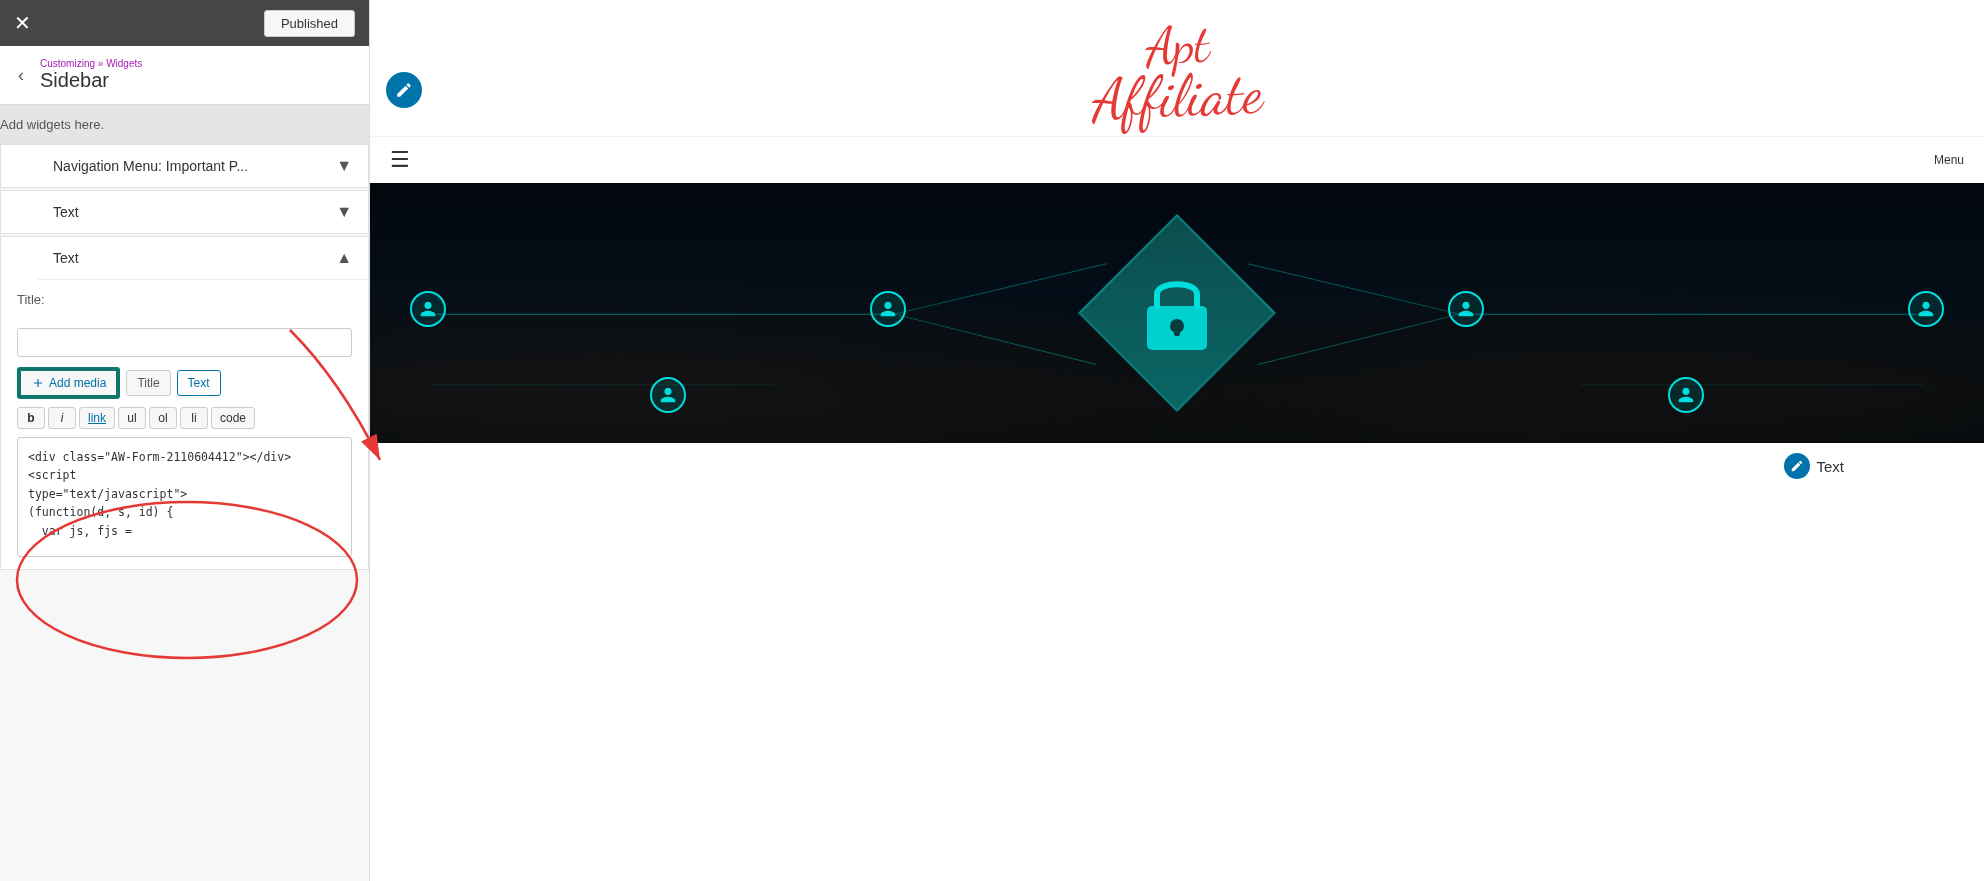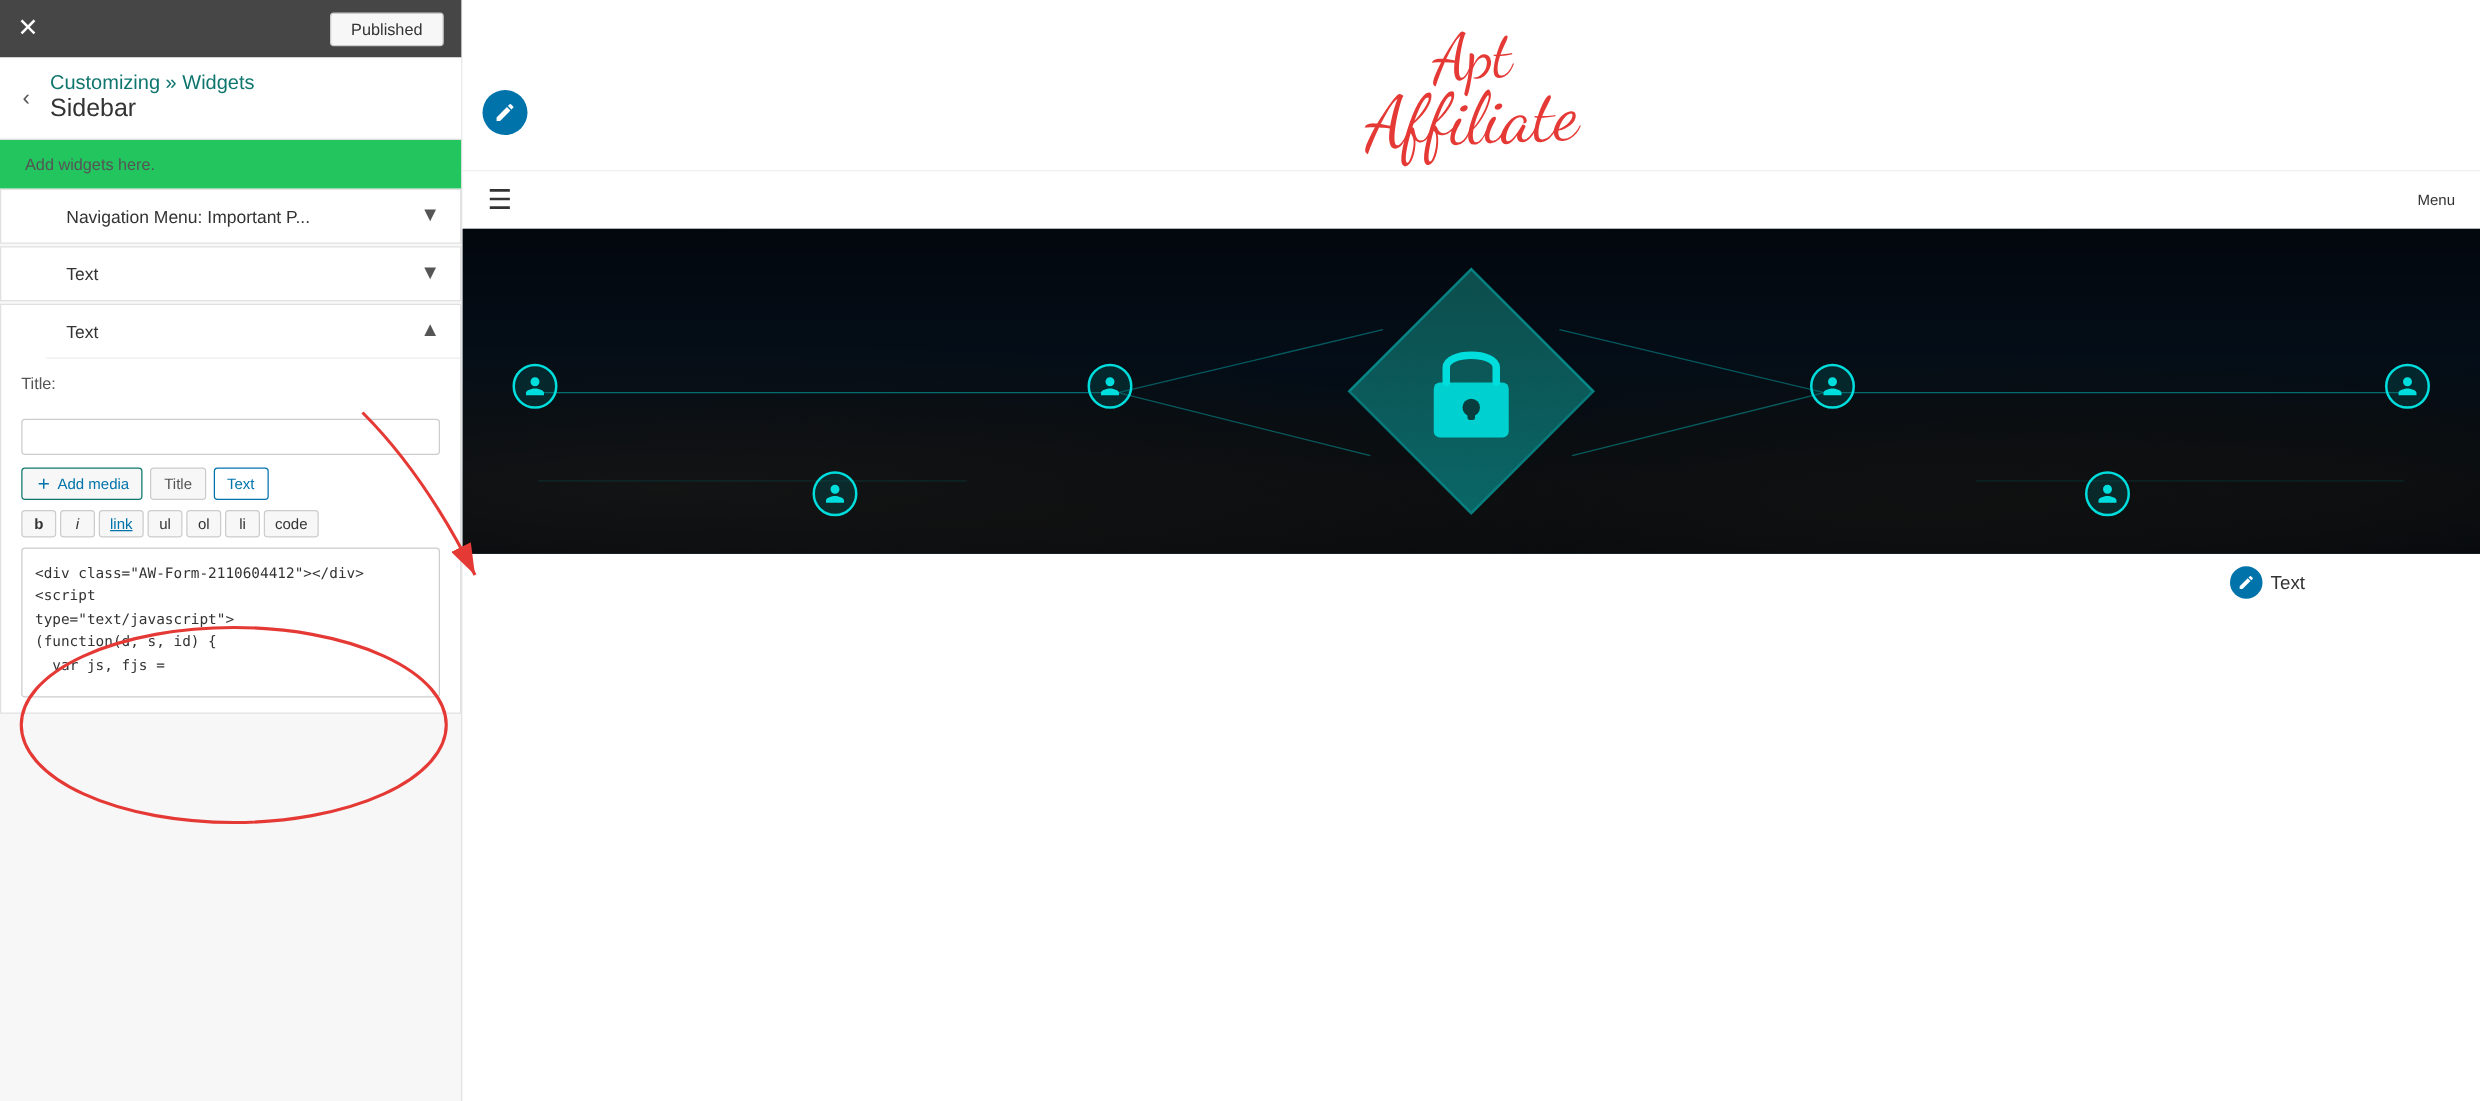--- a/index.html
+++ b/index.html
@@ -55,41 +55,41 @@
     }
     .back-btn {
       background: none;
       border: none;
       cursor: pointer;
       font-size: 18px;
       color: #555;
       padding: 2px 6px;
     }
     .breadcrumb-text {
-      font-size: 16px;
-      color: #0f766e;
+      font-size: 10px;
+      color: #a21caf;
     }
     .breadcrumb-title {
       font-size: 20px;
       color: #333;
       font-weight: 400;
     }
 
     
     .widgets-body {
       flex: 1;
       overflow-y: auto;
       padding: 0;
     }
 
     .add-widgets-label {
-      padding: 12px 20px;
+      padding: 12px 0;
       font-size: 13px;
       color: #555;
-      background: #22c55e;
+      background: #e5e5e5;
     }
 
     
     .widget-item {
       background: #fff;
       border: 1px solid #e0e0e0;
       margin: 0 0 2px 0;
     }
 
     .widget-header {
@@ -135,21 +135,21 @@
       margin-bottom: 10px;
     }
     .toolbar-row {
       display: flex;
       align-items: center;
       gap: 6px;
       margin-bottom: 8px;
     }
     .add-media-btn {
       background: #f7f7f7;
-      border: 1px solid #0f766e;
+      border: 4px solid #0f766e;
       border-radius: 3px;
       padding: 5px 10px;
       font-size: 12px;
       cursor: pointer;
       display: flex;
       align-items: center;
       gap: 4px;
       color: #0073aa;
     }
     .tab-visual {

